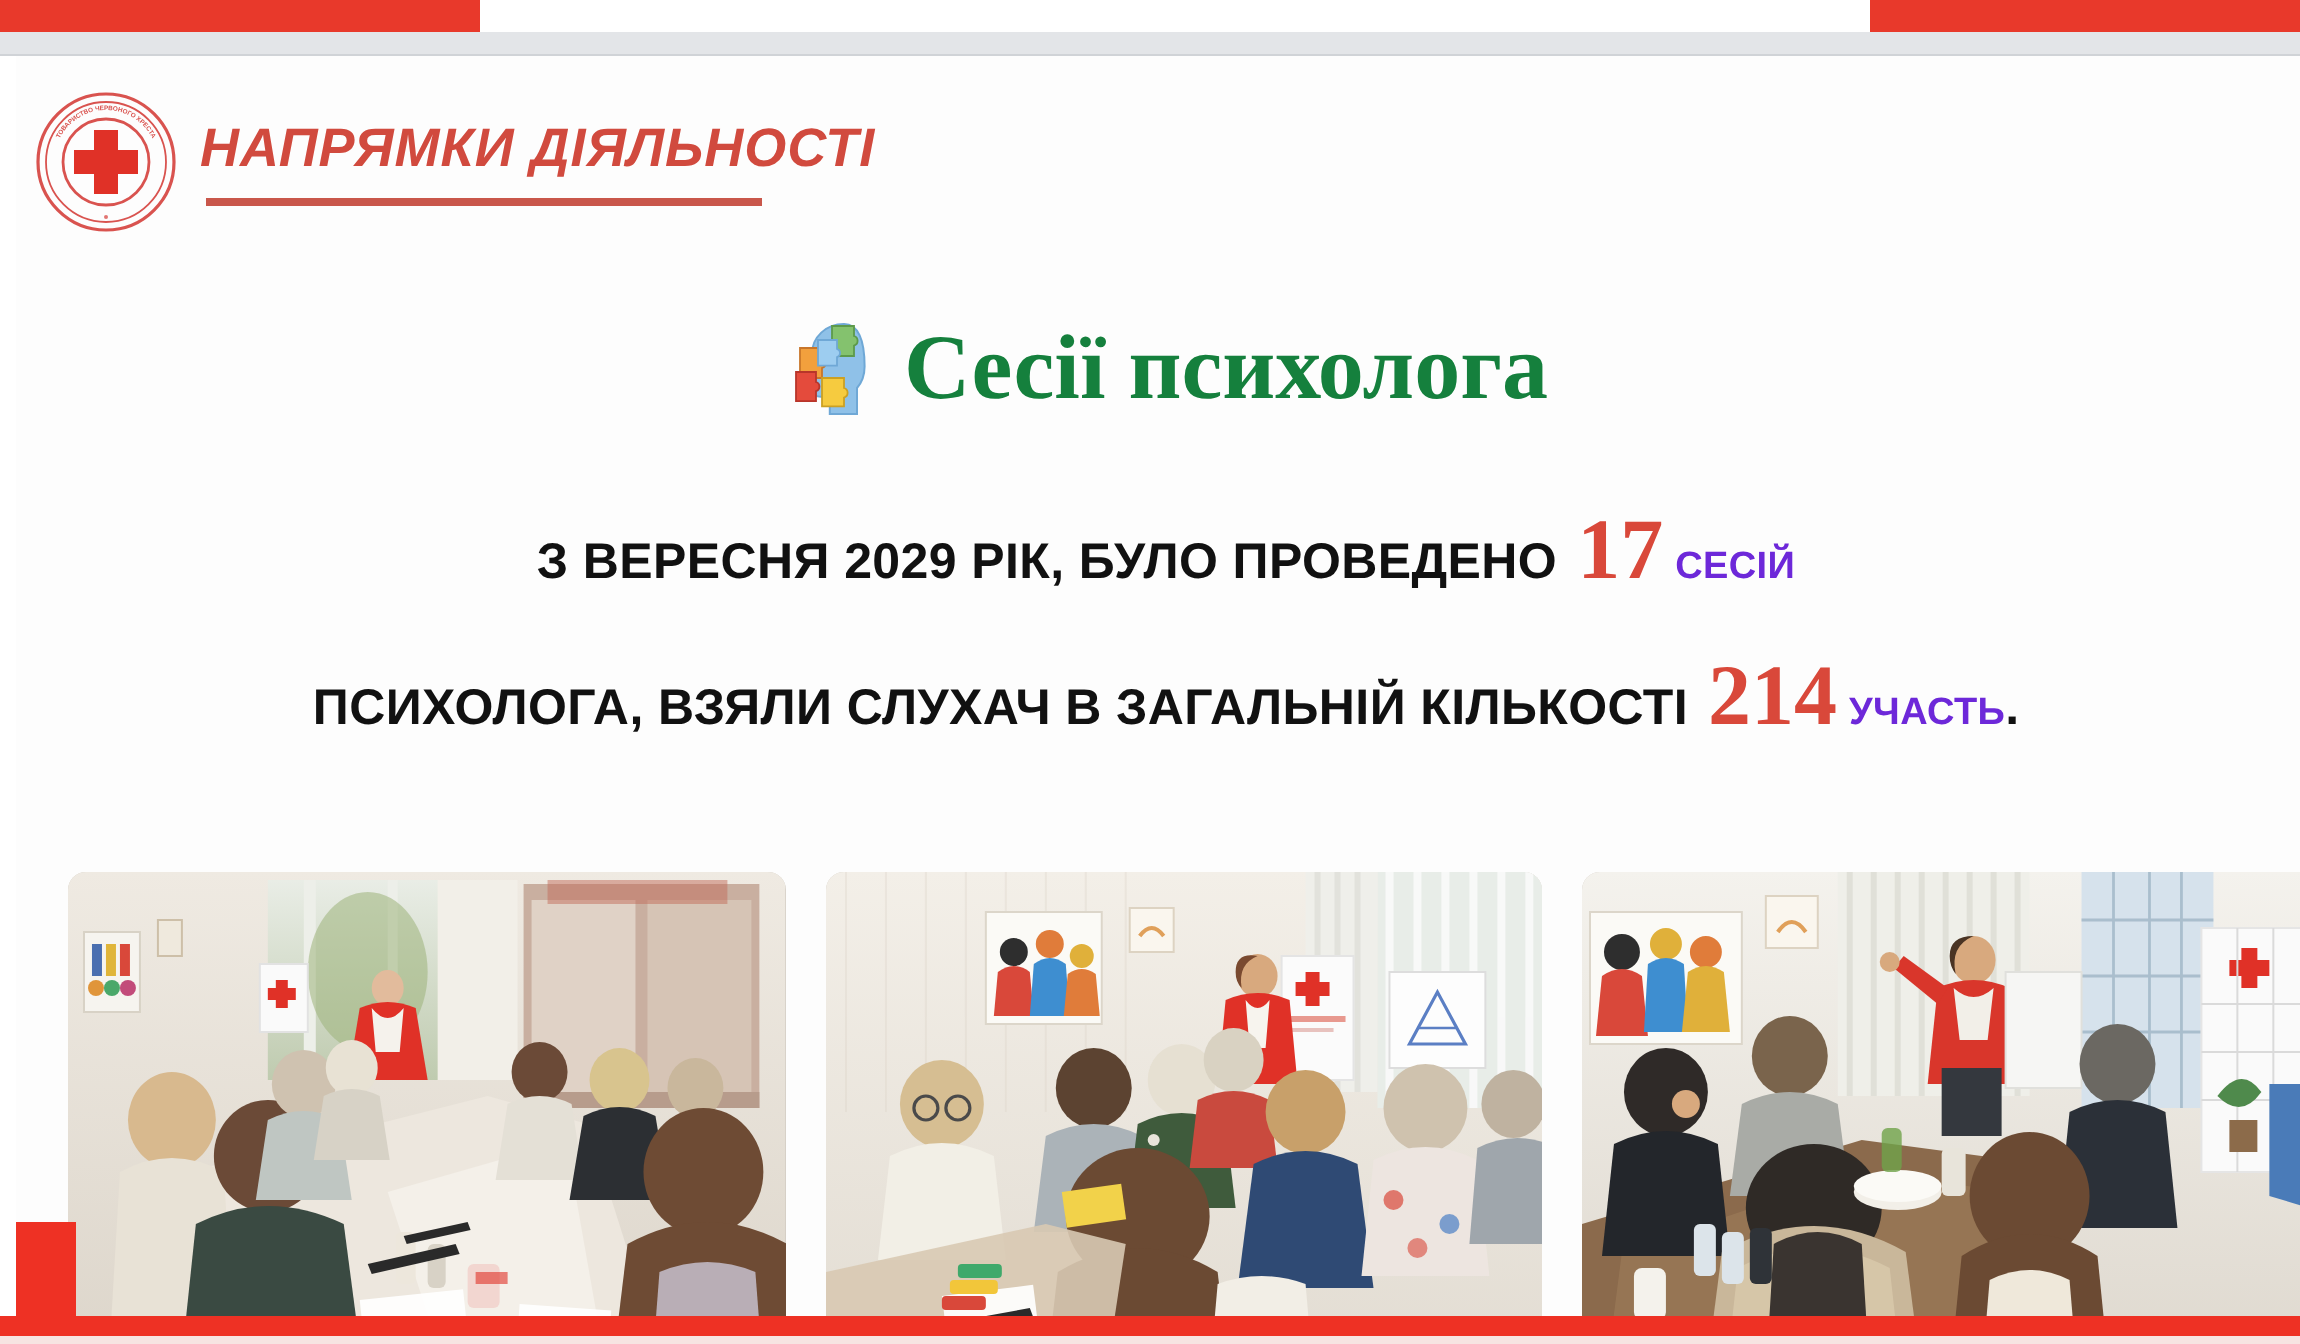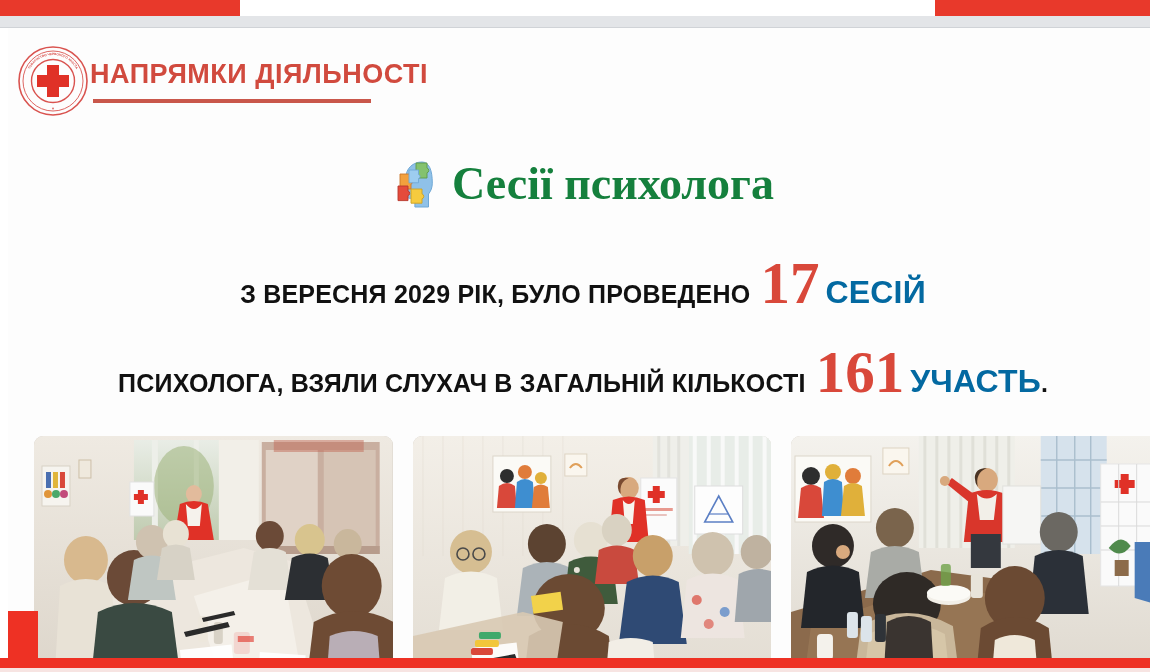--- a/index.html
+++ b/index.html
@@ -39,21 +39,21 @@
   
   .header{
     position:absolute;left:8px;top:16px;
     display:flex;align-items:center;
   }
   .seal{
     width:74px;height:74px;flex:0 0 74px;position:relative;
   }
   .seal svg{display:block;}
   .header-text{
-    margin-left:0;position:relative;
+    margin-left:10px;position:relative;font-style:italic;
   }
   .header-title{
     font-family:"Liberation Sans", sans-serif;
     font-weight:bold;
     font-size:27px;
     letter-spacing:0.5px;
     color:#D14A3E;
     white-space:nowrap;
   }
   .header-rule{
@@ -94,30 +94,30 @@
     font-family:"Liberation Sans", sans-serif;
     font-weight:bold;
     font-size:25px;
     letter-spacing:.2px;
     color:#111111;
     vertical-align:baseline;
   }
   .big-num{
     font-family:"Liberation Serif", serif;
     font-weight:bold;
-    font-size:59px;
+    font-size:43px;
     color:#D9483A;
     vertical-align:baseline;
     margin:0 2px 0 10px;
   }
   .unit{
     font-family:"Liberation Sans", sans-serif;
     font-weight:bold;
-    font-size:32px;
-    color:#0369a1;
+    font-size:19px;
+    color:#6d28d9;
     letter-spacing:.2px;
     vertical-align:baseline;
     margin-left:4px;
   }
   .period{
     font-family:"Liberation Sans", sans-serif;
     font-weight:bold;font-size:25px;color:#111;
   }
 
   
@@ -199,21 +199,21 @@
     <div class="section-title">Сесії психолога</div>
   </div>
 
   <div class="statement">
 
     <div class="stat-line">
       <span class="txt">З ВЕРЕСНЯ 2029 РІК, БУЛО ПРОВЕДЕНО</span><span class="big-num">17</span><span class="unit">СЕСІЙ</span>
     </div>
 
     <div class="stat-line">
-      <span class="txt">ПСИХОЛОГА, ВЗЯЛИ СЛУХАЧ В ЗАГАЛЬНІЙ КІЛЬКОСТІ</span><span class="big-num">161</span><span class="unit">УЧАСТЬ</span><span class="period">.</span>
+      <span class="txt">ПСИХОЛОГА, ВЗЯЛИ СЛУХАЧ В ЗАГАЛЬНІЙ КІЛЬКОСТІ</span><span class="big-num">214</span><span class="unit">УЧАСТЬ</span><span class="period">.</span>
     </div>
 
   </div>
 
   <div class="photos">
 
     <div class="photo">
       <svg viewBox="0 0 359 252" preserveAspectRatio="none" aria-hidden="true">
         <defs>
           <linearGradient id="w1" x1="0" y1="0" x2="0" y2="1">

